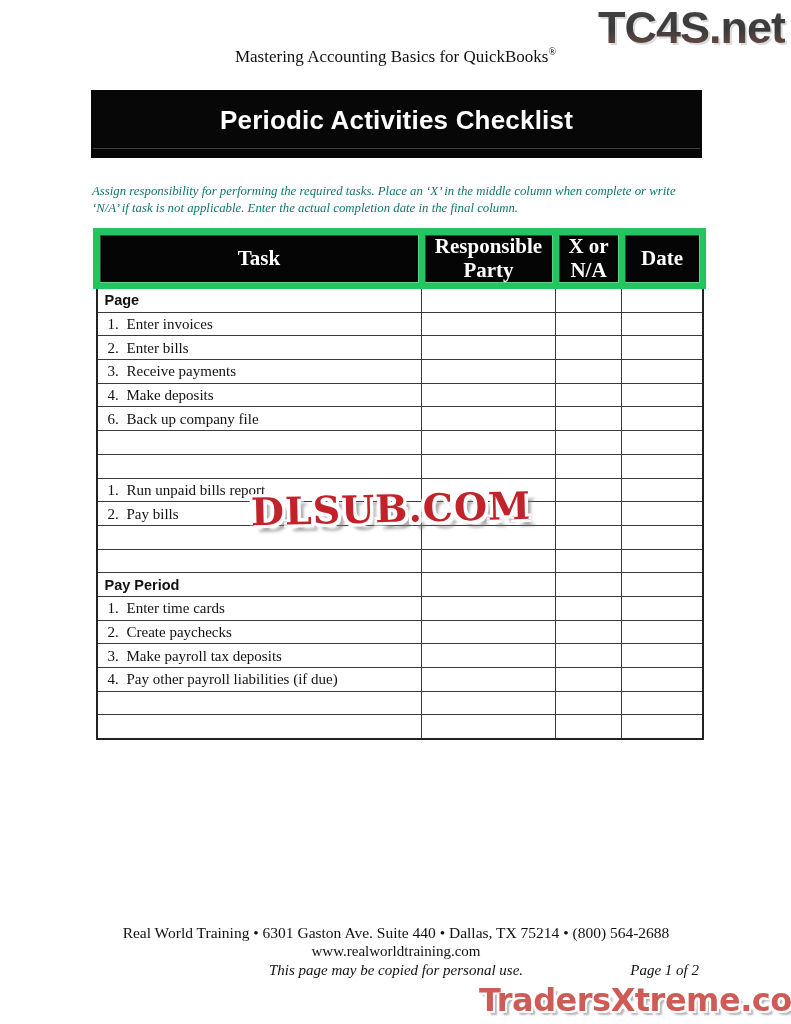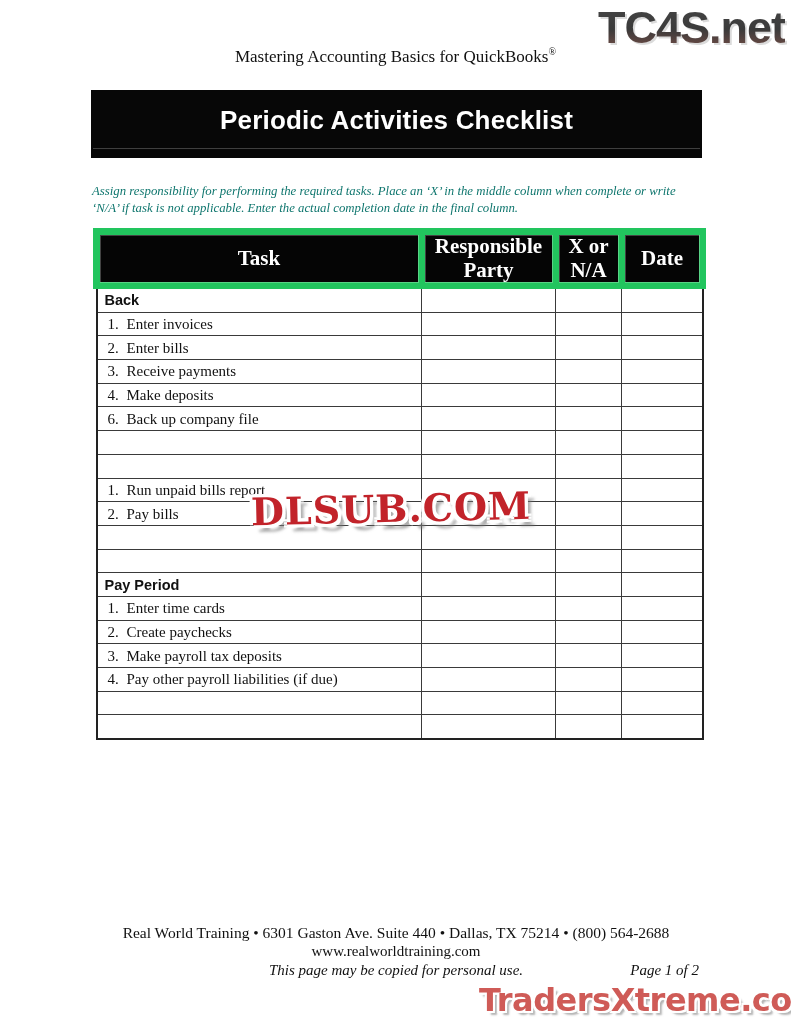--- a/index.html
+++ b/index.html
@@ -145,21 +145,21 @@
           <th>Task</th>
           <th>Responsible
 Party</th>
           <th>X or
 N/A</th>
           <th>Date</th>
         </tr>
       </thead>
       <tbody>
           <tr>
-            <td><span class="section-label">Back</span></td>
+            <td><span class="section-label">Page</span></td>
             <td></td>
             <td></td>
             <td></td>
           </tr>
           <tr>
             <td><span class="task-num">1.</span><span class="task-text">Enter invoices</span></td>
             <td></td>
             <td></td>
             <td></td>
           </tr>

